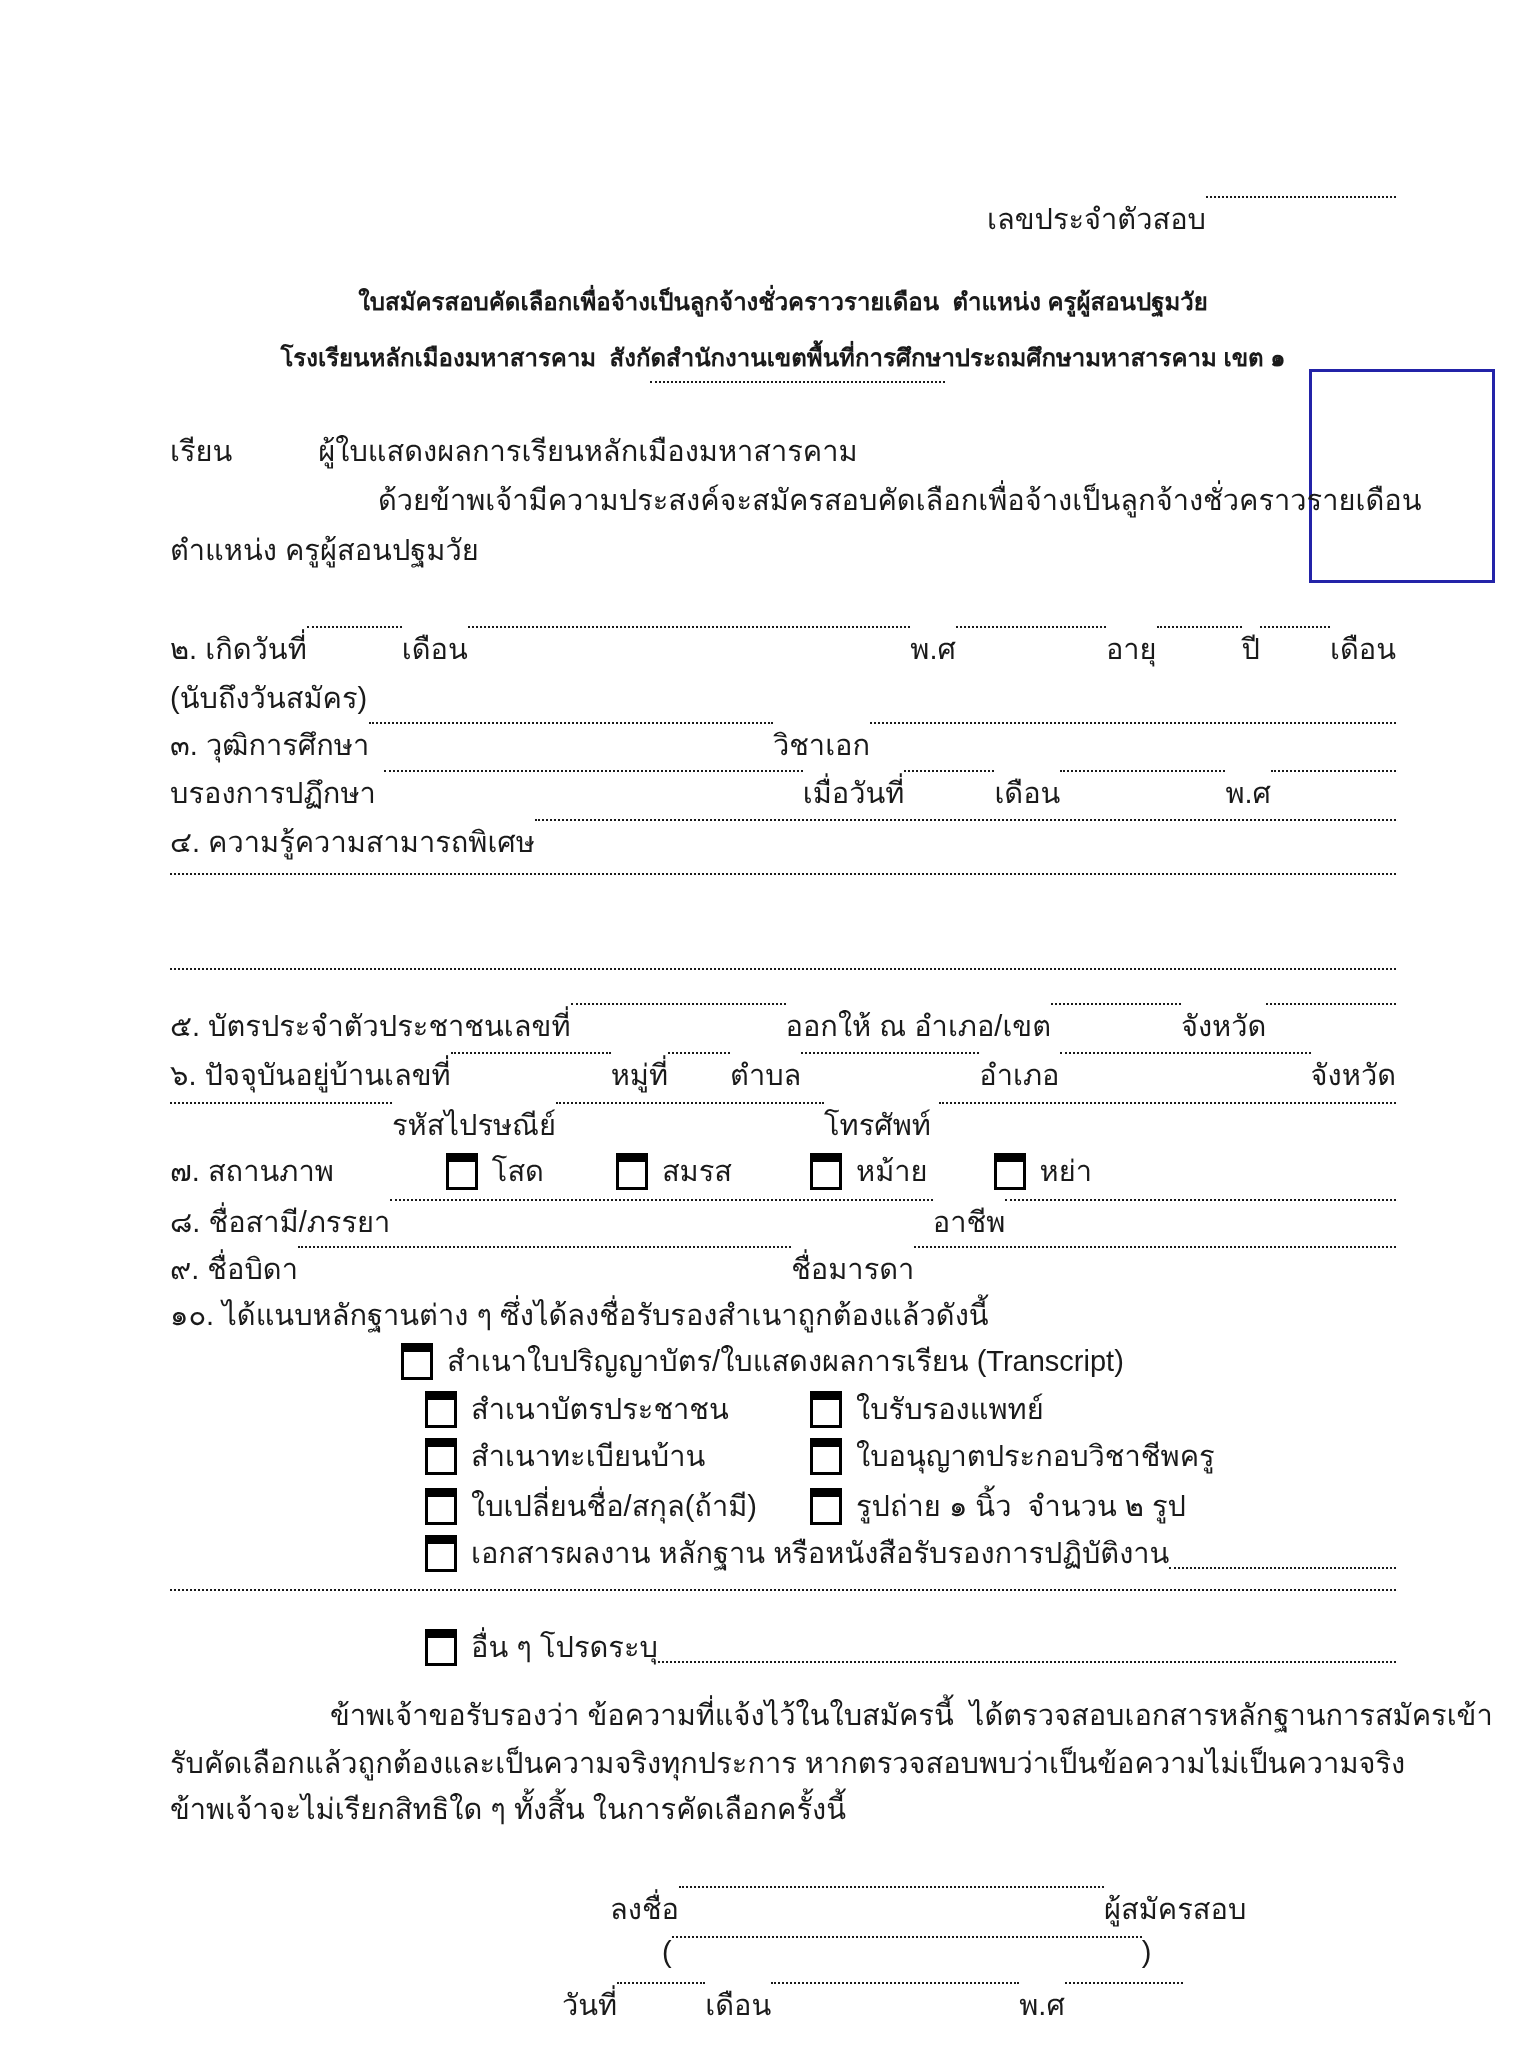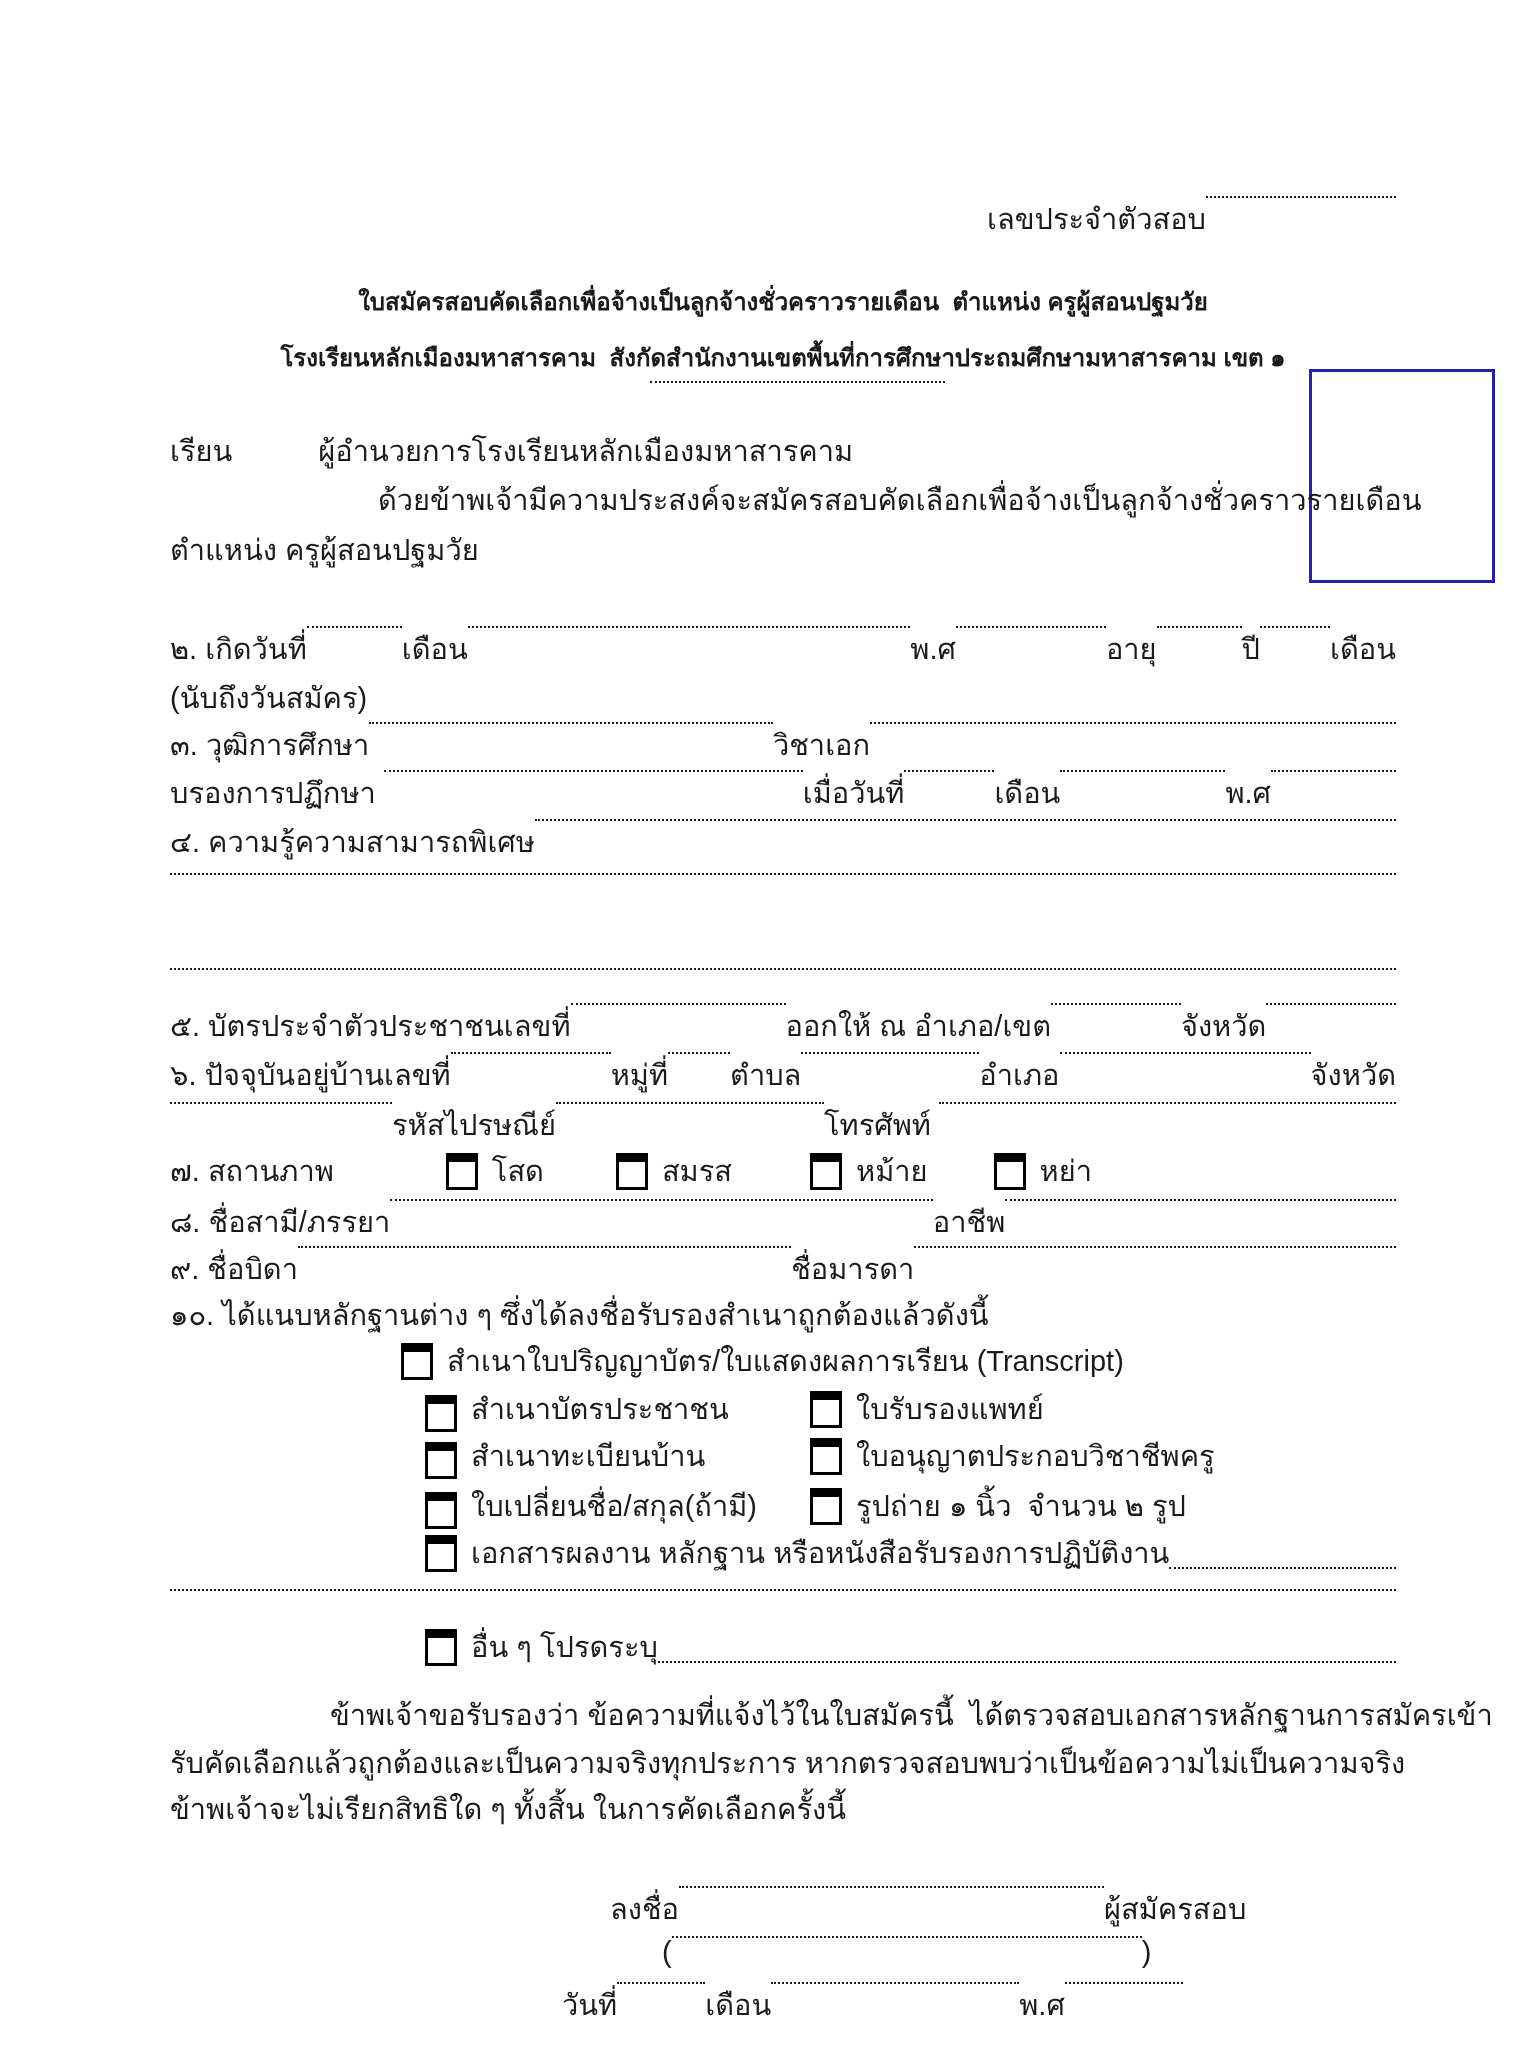--- a/index.html
+++ b/index.html
@@ -13,21 +13,21 @@
   .bold{font-weight:bold;}
   .t30{font-size:24px;margin-top:30px;}
   .center{justify-content:center;}
   .right{justify-content:flex-end;}
   .fill{display:inline-block;height:0;border-bottom:2.6px dotted #1a1a1a;flex:0 0 auto;}
   .fx{flex:1 1 auto;}
   .cbrow{align-items:center;}
   .cbrow .fill{align-self:flex-end;margin-bottom:7px;}
   .cb{flex:0 0 auto;width:26px;height:25px;border:3px solid #000;border-top:9px solid #000;background:#fff;}
   .cb.mr{margin-right:14px;}
-  .col1{display:flex;align-items:flex-end;width:385px;flex:0 0 auto;}
+  .col1{display:flex;align-items:center;width:385px;flex:0 0 auto;}
   .photo-box{position:absolute;left:1309px;top:369px;width:180px;height:208px;border:3px solid #2323a8;background:#fff;}
 </style>
 </head>
 <body>
 
 <div class="page">
 
   <div class="photo-box"></div>
 
   <div class="line right" style="top:196px">
@@ -41,21 +41,21 @@
   <div class="line center bold t30" style="top:308px">
     <span class="keep">โรงเรียนหลักเมืองมหาสารคาม  สังกัดสำนักงานเขตพื้นที่การศึกษาประถมศึกษามหาสารคาม เขต ๑</span>
   </div>
 
   <div class="line" style="top:381px;left:650px;right:auto;width:295px">
     <span class="fill" style="width:295px"></span>
   </div>
 
   <div class="line" style="top:428px">
     <span>เรียน</span>
-    <span style="margin-left:86px">ผู้อำนวยการโรงเรียนหลักเมืองมหาสารคาม</span>
+    <span style="margin-left:86px">ผู้ใบแสดงผลการเรียนหลักเมืองมหาสารคาม</span>
   </div>
 
   <div class="line" style="top:477px;left:378px">
     <span>ด้วยข้าพเจ้ามีความประสงค์จะสมัครสอบคัดเลือกเพื่อจ้างเป็นลูกจ้างชั่วคราวรายเดือน</span>
   </div>
   <div class="line" style="top:527px">
     <span>ตำแหน่ง ครูผู้สอนปฐมวัย</span>
   </div>
 
 

